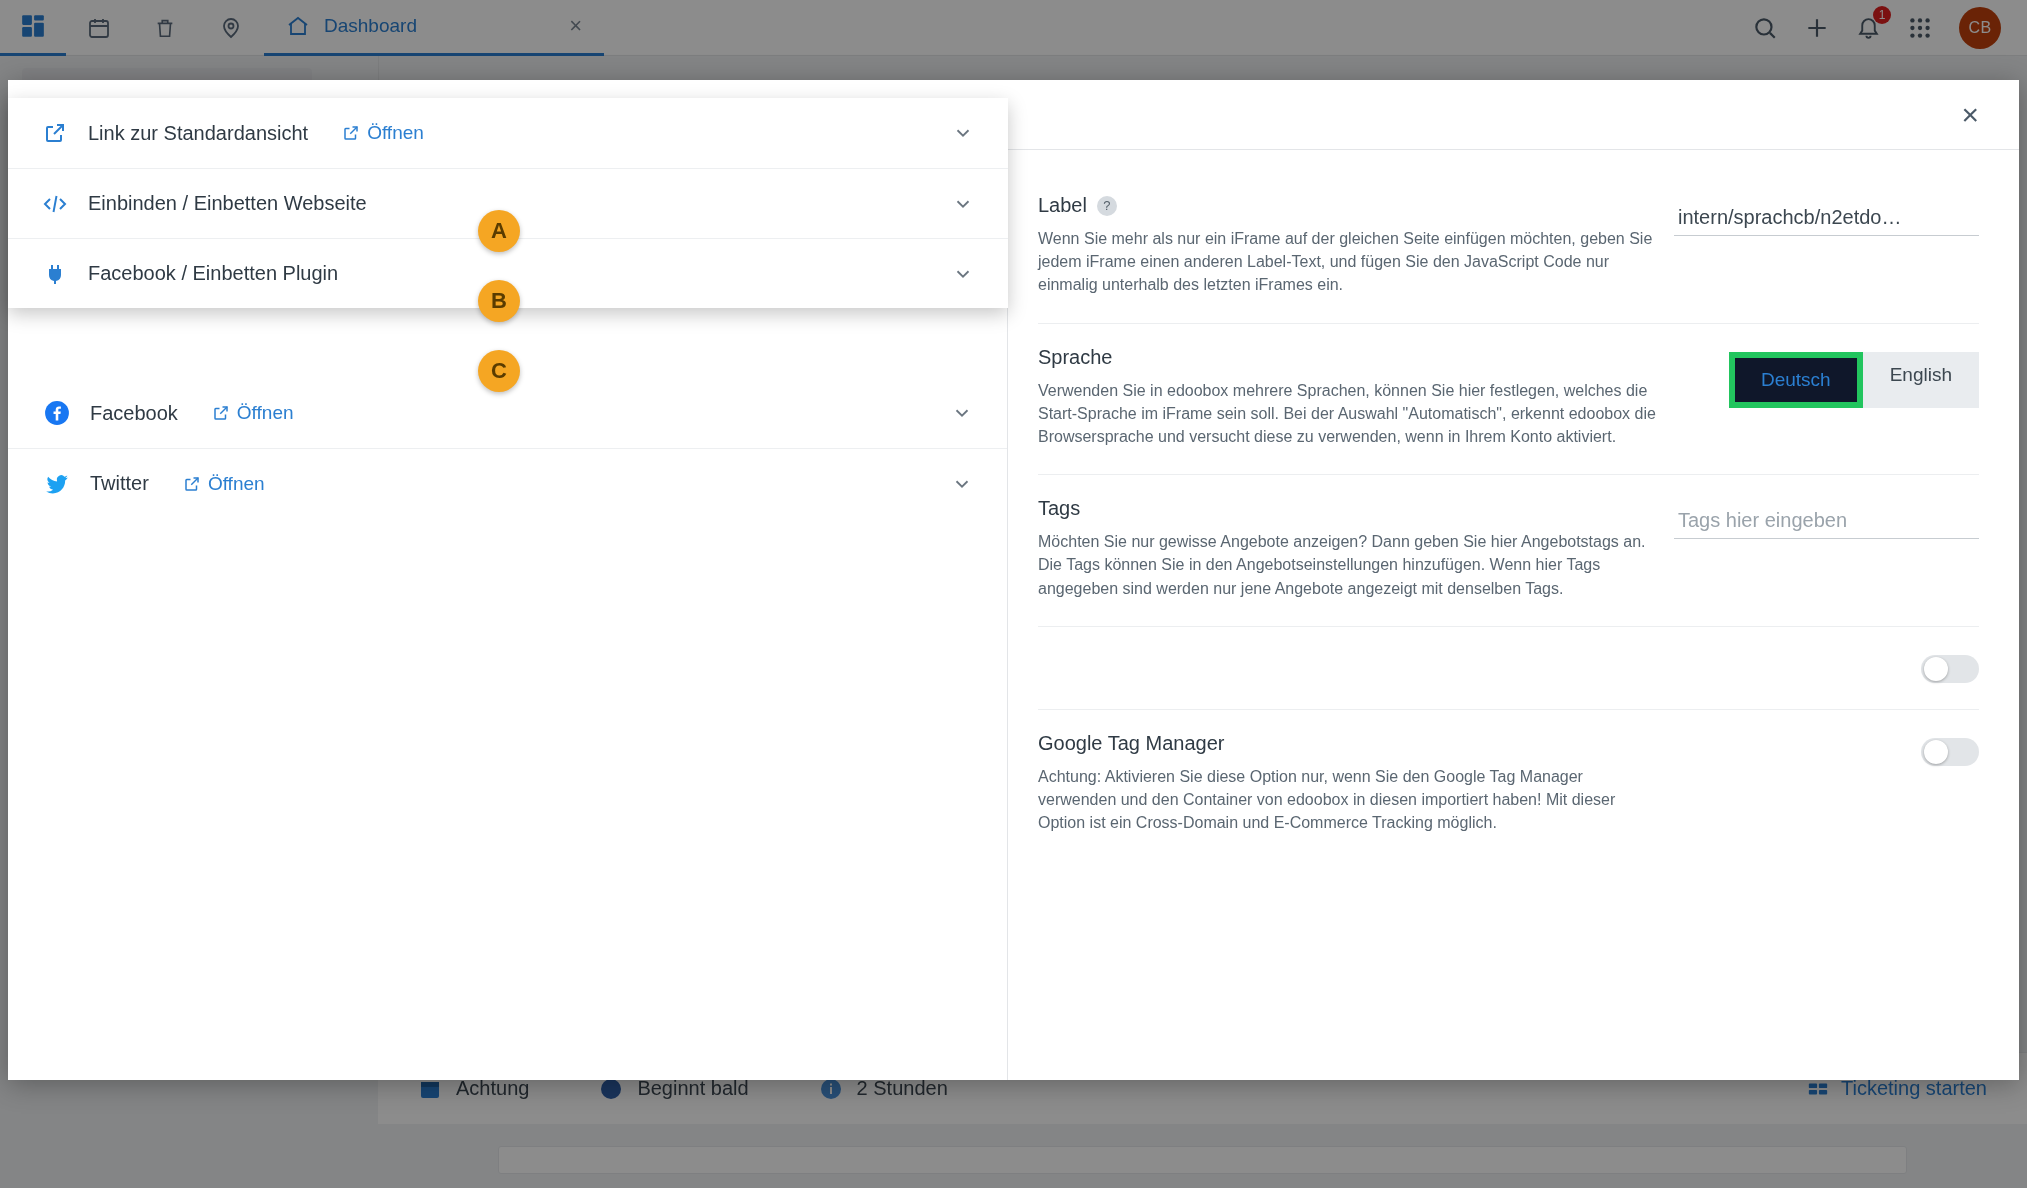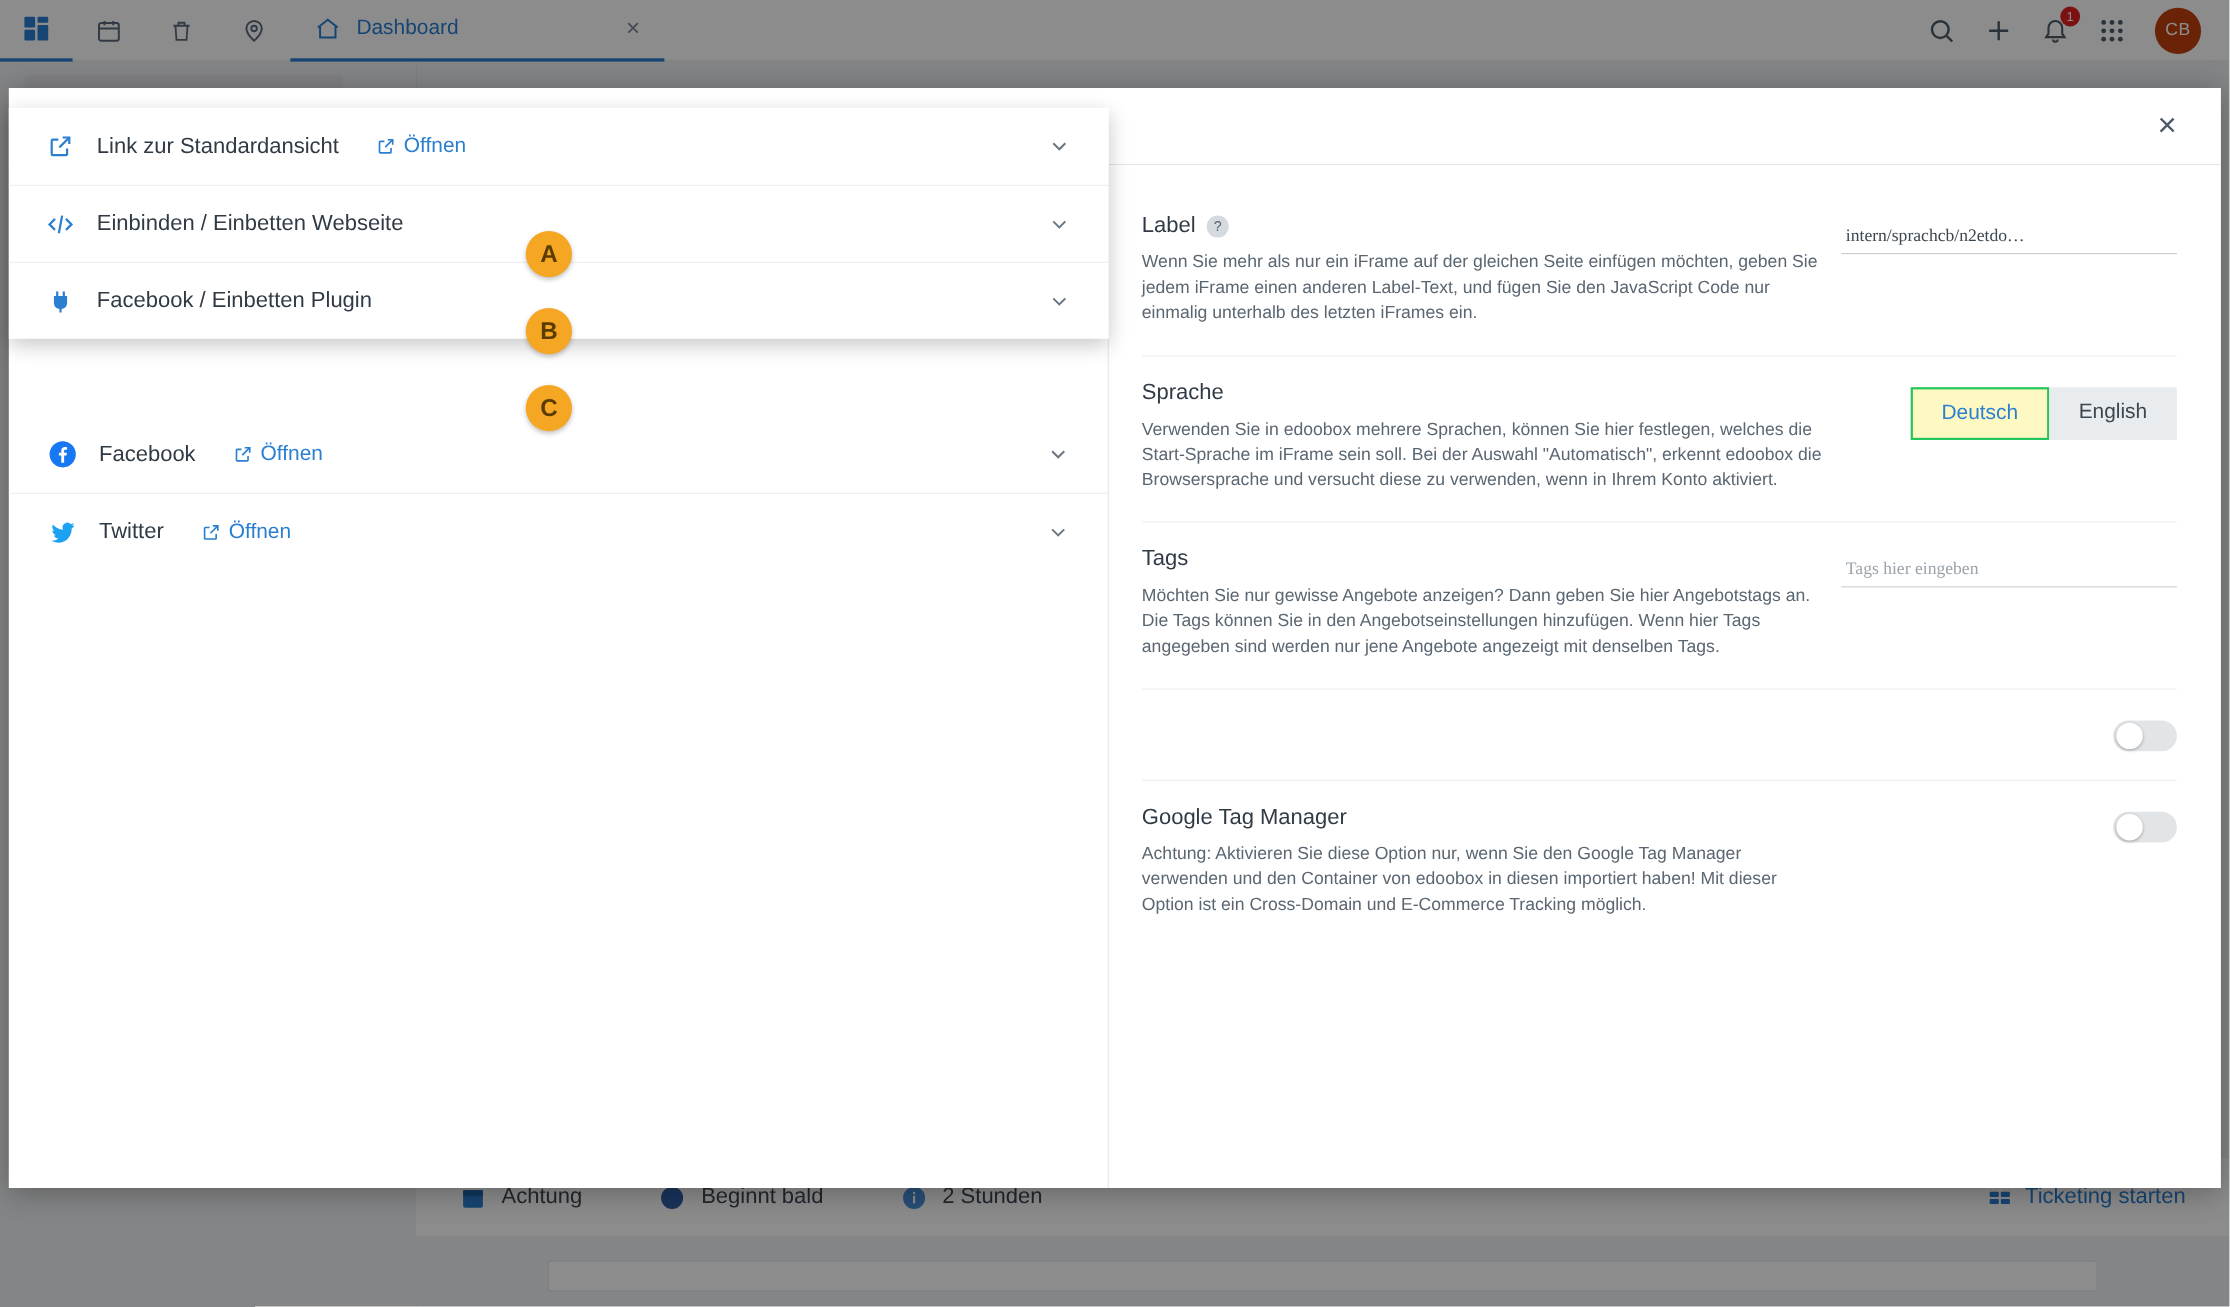--- a/index.html
+++ b/index.html
@@ -189,31 +189,31 @@
     font-size: 13px; display: inline-flex;
     align-items: center; justify-content: center;
   }
   .set-desc { font-size: 16px; line-height: 1.45; color: #5a6671; }
   .set-ctrl {
     margin-left: auto; display: flex; align-items: center;
     justify-content: flex-end; min-width: 320px; padding-top: 6px;
   }
   .underline-input {
     width: 305px; border: none; border-bottom: 1px solid #c7ccd1;
-    background: transparent; font-size: 16px; color: #3c4750;
+    background: transparent; font-size: 20px; color: #3c4750;
     padding: 6px 4px; text-align: left;
-    font-family: Liberation Serif, serif;
+    font-family: Liberation Sans, sans-serif;
   }
   .underline-input::placeholder { color: #9aa3ab; }
   .segmented { display: flex; }
   .seg {
     padding: 11px 26px; font-size: 19px; cursor: pointer;
     border: 1px solid transparent;
   }
-  .seg.sel { color: #2b7fd1; border: 2px solid #22c55e; background: #fef9c3; }
+  .seg.sel { color: #2b7fd1; border: 6px solid #22c55e; background: #0f172a; }
   .seg.unsel { color: #3c4750; background: #e9ecef; }
   .toggle {
     width: 58px; height: 28px; border-radius: 14px;
     background: #e2e5e8; position: relative; cursor: pointer;
   }
   .toggle .knob {
     position: absolute; top: 2px; left: 3px;
     width: 24px; height: 24px; border-radius: 50%;
     background: #ffffff; box-shadow: 0 1px 3px rgba(0,0,0,.3);
   }

